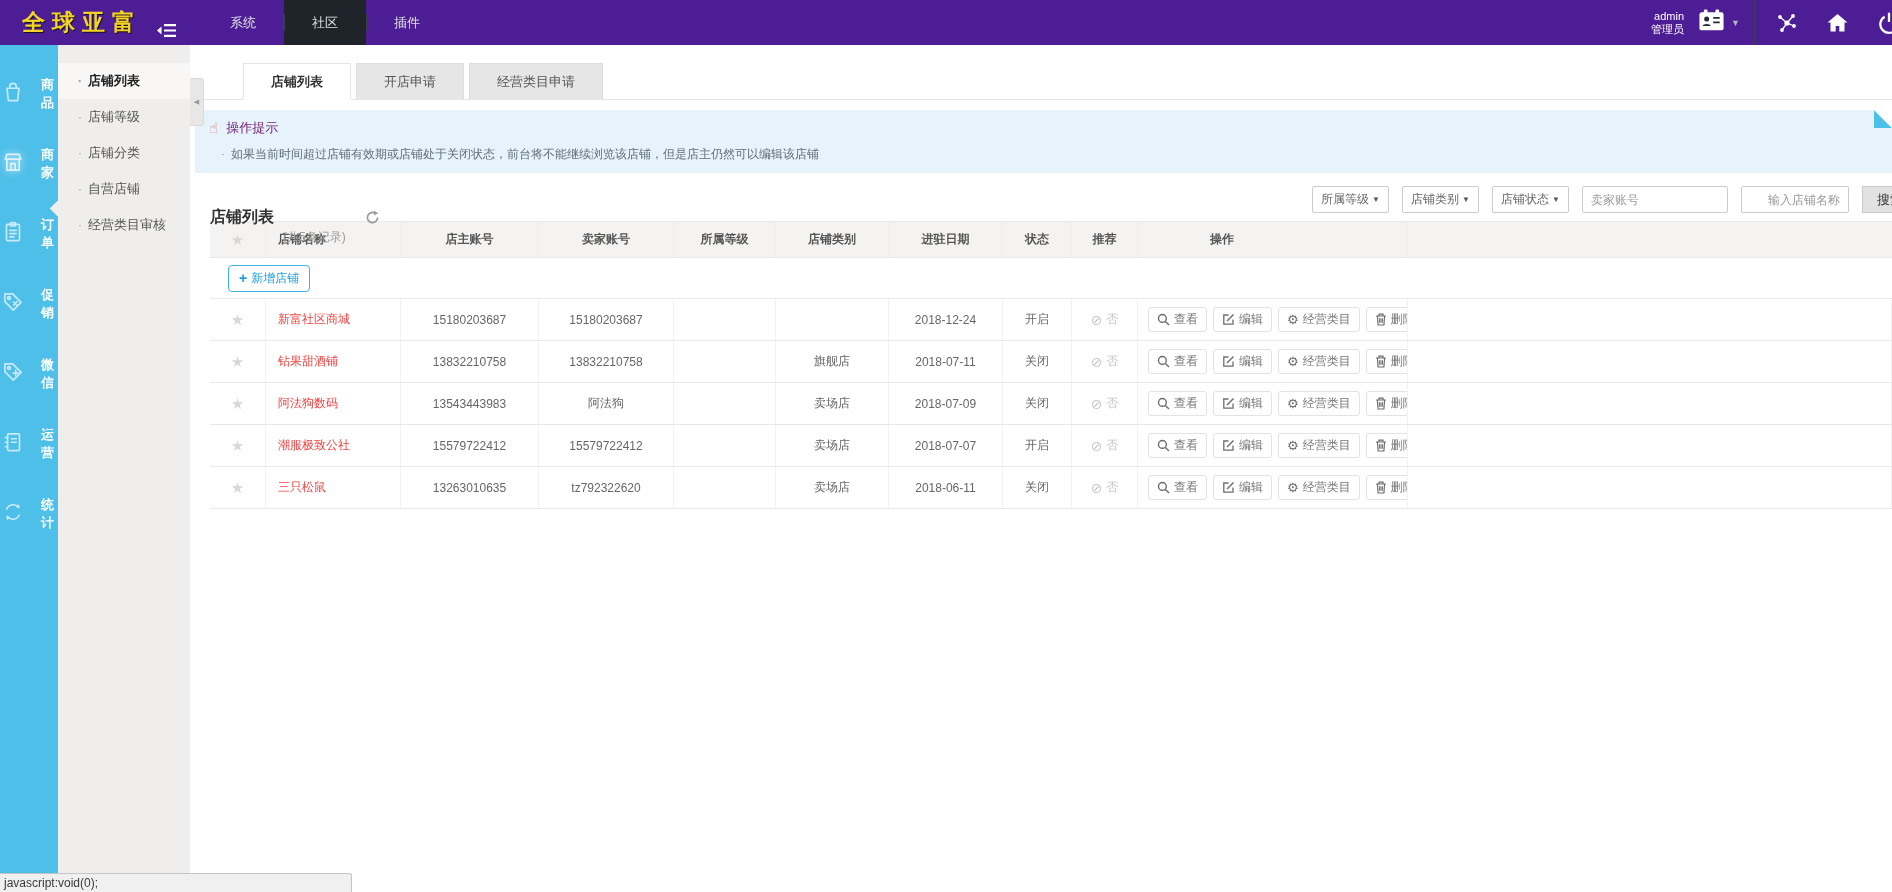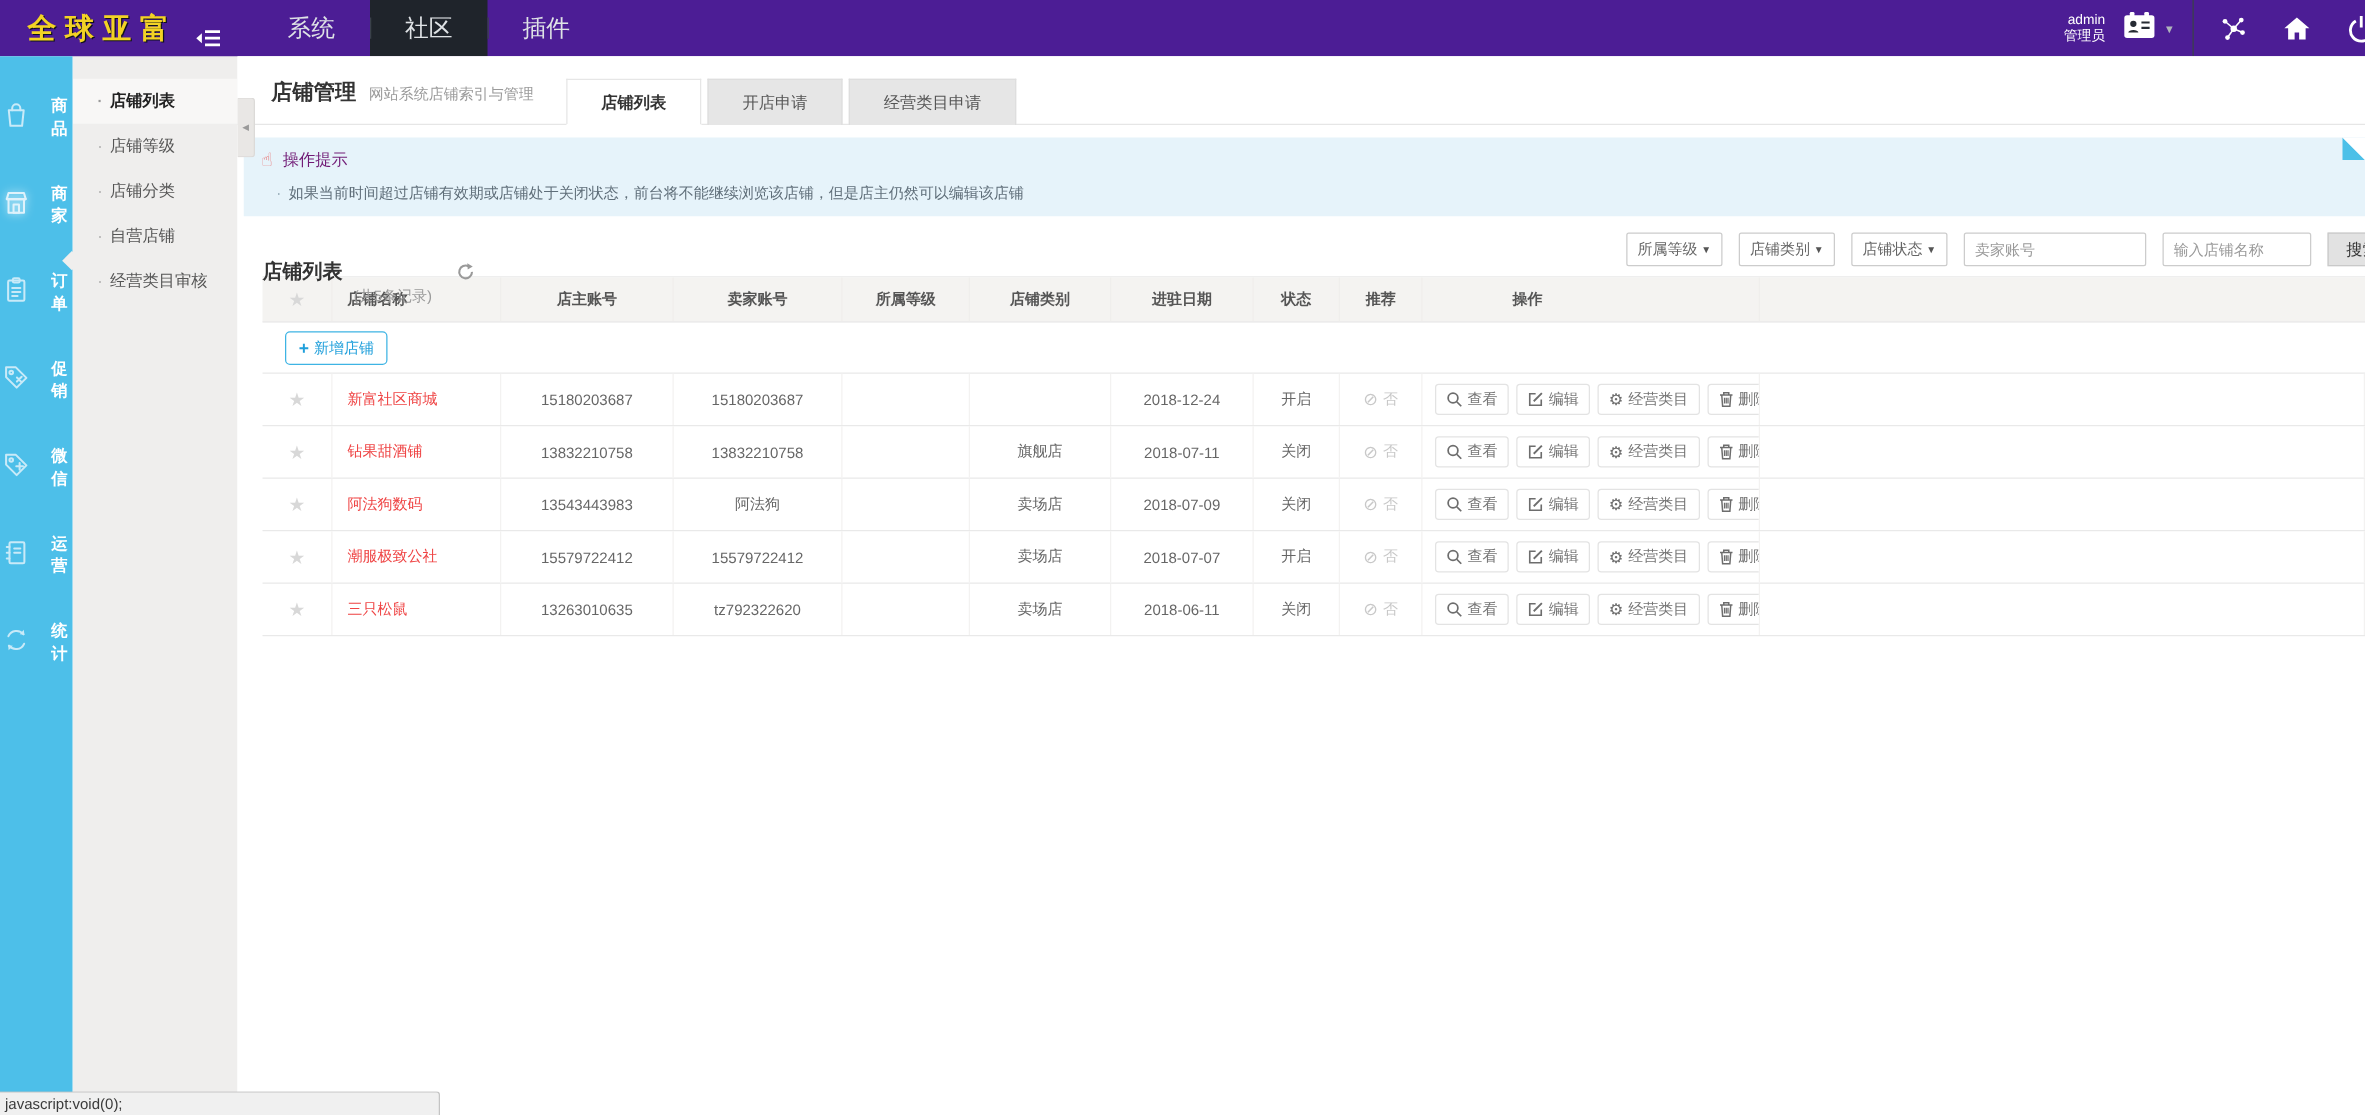--- a/index.html
+++ b/index.html
@@ -5,21 +5,21 @@
   * { margin:0; padding:0; box-sizing:border-box; }
   html,body { width:1892px; height:892px; overflow:hidden; }
   body { font-family:"Liberation Sans","DejaVu Sans",sans-serif; background:#fff; }
   .screen { position:relative; width:1892px; height:892px; overflow:hidden; background:#fff; }
 
   
   .topbar { position:relative; height:45px; background:#4c1d95; display:flex; align-items:stretch; color:#e8eaec; overflow:hidden; }
   .logo { width:150px; display:flex; align-items:center; padding-left:22px; font-size:23px; font-weight:900; letter-spacing:7px; color:#f3d225; text-shadow:1px 1px 0 #10131a; white-space:nowrap; }
   .collapse-btn { display:flex; align-items:flex-end; padding:0 10px 7px 6px; cursor:pointer; }
   .topmenu { display:flex; align-items:stretch; margin-left:14px; }
-  .topmenu-item { display:flex; align-items:center; padding:0 28px; font-size:19px; color:#dfe3e6; cursor:pointer; position:relative; }
+  .topmenu-item { display:flex; align-items:center; padding:0 28px; font-size:13px; color:#dfe3e6; cursor:pointer; position:relative; }
   .topmenu-item + .topmenu-item::before { content:''; position:absolute; left:0; top:14px; height:17px; width:1px; background:#3a414a; }
   .topmenu-item.active { background:#1f242b; }
   .topbar-right { margin-left:auto; display:flex; align-items:center; gap:14px; padding-right:0; }
   .user-text { text-align:right; font-size:11px; line-height:13px; color:#fff; }
   .idcard-wrap { display:flex; align-items:center; gap:6px; cursor:pointer; }
   .caret { color:#aeb4ba; font-size:9px; }
   .tb-sep { width:1px; height:45px; background:#3a414a; }
   .tb-icon { display:flex; align-items:center; cursor:pointer; padding:0 6px; }
   .tb-icon.power { margin-right:-16px; }
 
@@ -64,21 +64,21 @@
   .lt-left { display:flex; align-items:center; gap:9px; padding-top:9px; }
   .list-title { font-size:16px; font-weight:bold; color:#333; }
   .list-count { font-size:12px; color:#9b9b9b;margin-top:41px; }
   .refresh-icon { margin-left:10px; cursor:pointer; display:flex; }
   .filters { position:absolute; right:-26px; top:7px; display:flex; align-items:center; gap:13px; }
   .f-select { width:77px; height:27px; border:1px solid #ccc; border-radius:2px; background:#fff; display:flex; align-items:center; justify-content:space-between; padding:0 8px; font-size:12px; color:#666; cursor:pointer; white-space:nowrap; }
   .f-select .caret2 { font-size:8px; color:#555; }
   .f-input { height:27px; border:1px solid #ccc; border-radius:2px; padding:0 8px; font-size:12px; color:#333; font-family:inherit; }
   .f-input::placeholder { color:#999; }
   .f-input.seller { width:146px; }
-  .f-input.shopname { width:119px; }
+  .f-input.shopname { width:108px;text-align:right; }
   .search-btn { height:27px; width:56px; background:#e2e2e2; border:1px solid #c9c9c9; font-size:13px; color:#333; cursor:pointer; font-family:inherit; }
 
   
   .table { margin-left:20px; border-top:1px solid #e9e9e9; }
   .trow { display:grid; grid-template-columns:56px 135px 138px 135px 102px 113px 114px 69px 66px 270px 1fr; align-items:stretch; }
   .thead { background:#f4f3f1; border-bottom:1px solid #e9e9e9; height:36px; }
   .thead .cell { font-size:12px; color:#555; font-weight:bold; }
   .cell { display:flex; align-items:center; justify-content:center; border-right:1px solid #efeeec; min-width:0; overflow:hidden; white-space:nowrap; }
   .cell.last { border-right:none; }
   .cell.al { justify-content:flex-start; padding-left:12px; }
@@ -256,24 +256,20 @@
         <div class="sm-item">
           <span class="bullet">·</span>
           <span class="sm-label">经营类目审核</span>
         </div>
       </aside>
 
     <section class="content">
       <div class="collapse-tab">◀</div>
 
       <div class="page-header">
-        <div class="ph-titles">
-          <span class="page-title">店铺管理</span>
-          <span class="page-subtitle">网站系统店铺索引与管理</span>
-        </div>
         <div class="tabs" id="tabs">
             <div class="tab active">
               <span>店铺列表</span>
             </div>
             <div class="tab">
               <span>开店申请</span>
             </div>
             <div class="tab">
               <span>经营类目申请</span>
             </div>

